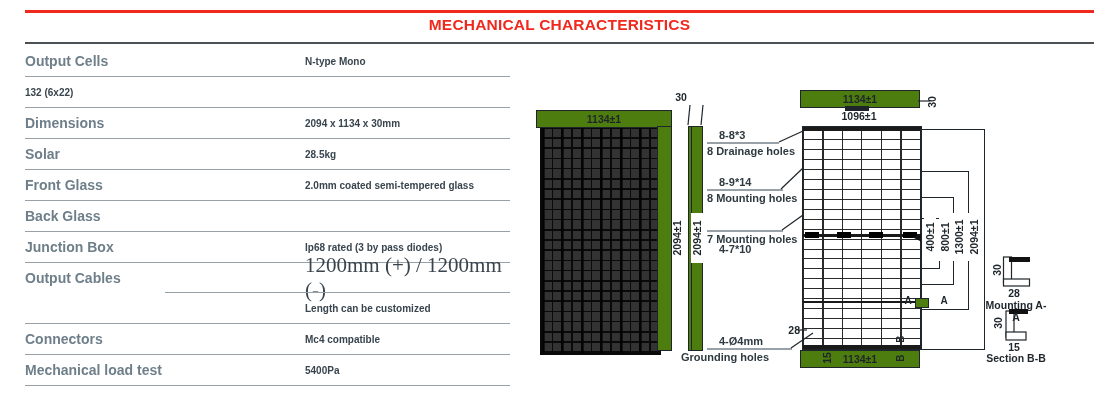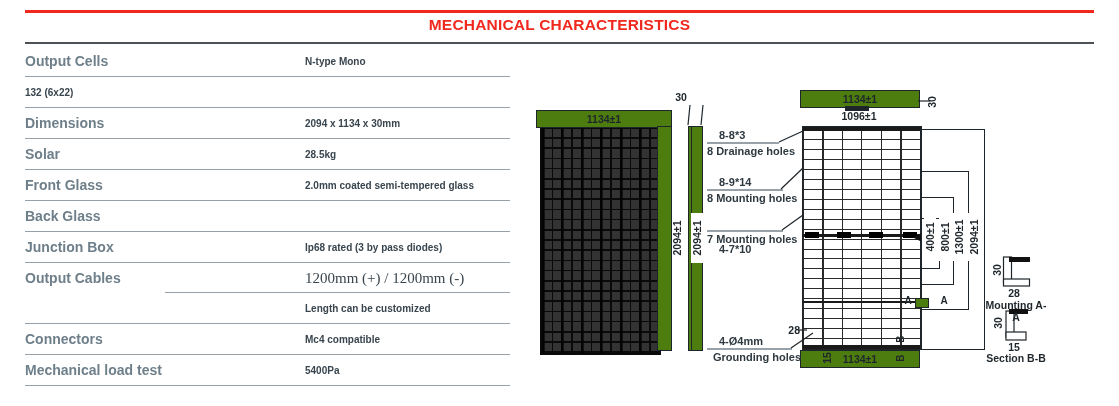--- a/index.html
+++ b/index.html
@@ -11,21 +11,21 @@
   #page-title{left:0;top:16px;width:1119px;text-align:center;color:#f0281d;
               font-size:15.5px;font-weight:bold;letter-spacing:.2px;}
   #title-underline{left:25px;top:42px;width:1069px;height:2px;background:#4c5156;}
   
   #spec-table{left:25px;top:46px;width:485px;}
   .spec-row{display:flex;height:30px;align-items:center;position:relative;}
   .spec-row.full{border-bottom:1.5px solid #98a1a8;}
   .spec-row .plabel{width:280px;color:#6e7f8a;font-size:14px;font-weight:bold;}
   .spec-row .pvalue{flex:1;color:#39454e;font-size:10px;font-weight:bold;}
   .spec-row .pvalue.serif{font-family:"Liberation Serif","DejaVu Serif",serif;
-                          font-weight:normal;font-size:15px;}
+                          font-weight:normal;font-size:21px;}
   .partial-line{position:absolute;left:140px;right:0;bottom:0;height:1.5px;background:#98a1a8;}
   
   .dtext{color:#1f262b;font-weight:bold;font-size:10.5px;line-height:12px;text-align:center;z-index:3;}
   .rot{transform:rotate(-90deg);transform-origin:center;}
   .dbox{border:1px solid #1f262b;background:#4d7c0f;z-index:1;}
   
   #front-dim-box{left:536px;top:110px;width:134px;height:16px;display:flex;align-items:center;justify-content:center;}
   #front-panel{left:540px;top:126px;width:117px;height:225px;border:2px solid #0a0a0a;background-color:#333333;
     background-image:
       repeating-linear-gradient(90deg,rgba(0,0,0,.6) 0 3px,transparent 3px 19.5px),
@@ -169,21 +169,21 @@
   <div class="abs callout-code" style="left:707px;top:176px;">8-9*14</div>
   <div class="abs callout-underline" style="left:707px;top:189px;width:76px;"></div>
   <div class="abs callout-desc" style="left:707px;top:192px;">8 Mounting holes</div>
 
   <div class="abs callout-code" style="left:707px;top:217px;margin-top:26px;">4-7*10</div>
   <div class="abs callout-underline" style="left:707px;top:230px;width:76px;"></div>
   <div class="abs callout-desc" style="left:707px;top:233px;">7 Mounting holes</div>
 
   <div class="abs callout-code" style="left:707px;top:335px;">4-Ø4mm</div>
   <div class="abs callout-underline" style="left:707px;top:348px;width:85px;"></div>
-  <div class="abs callout-desc" style="left:713px;top:351px;">Grounding holes</div>
+  <div class="abs callout-desc" style="left:681px;top:351px;">Grounding holes</div>
 
   <div class="abs bracket" id="bracket-400"></div>
   <div class="abs bracket" id="bracket-800"></div>
   <div class="abs bracket" id="bracket-1300"></div>
   <div class="abs bracket" id="bracket-2094"></div>
 
   <div class="abs dtext rot bdim" style="left:906px;top:231px;">400±1</div>
   <div class="abs dtext rot bdim" style="left:921px;top:231px;">800±1</div>
   <div class="abs dtext rot bdim" style="left:935px;top:231px;">1300±1</div>
   <div class="abs dtext rot bdim" style="left:950px;top:231px;">2094±1</div>

